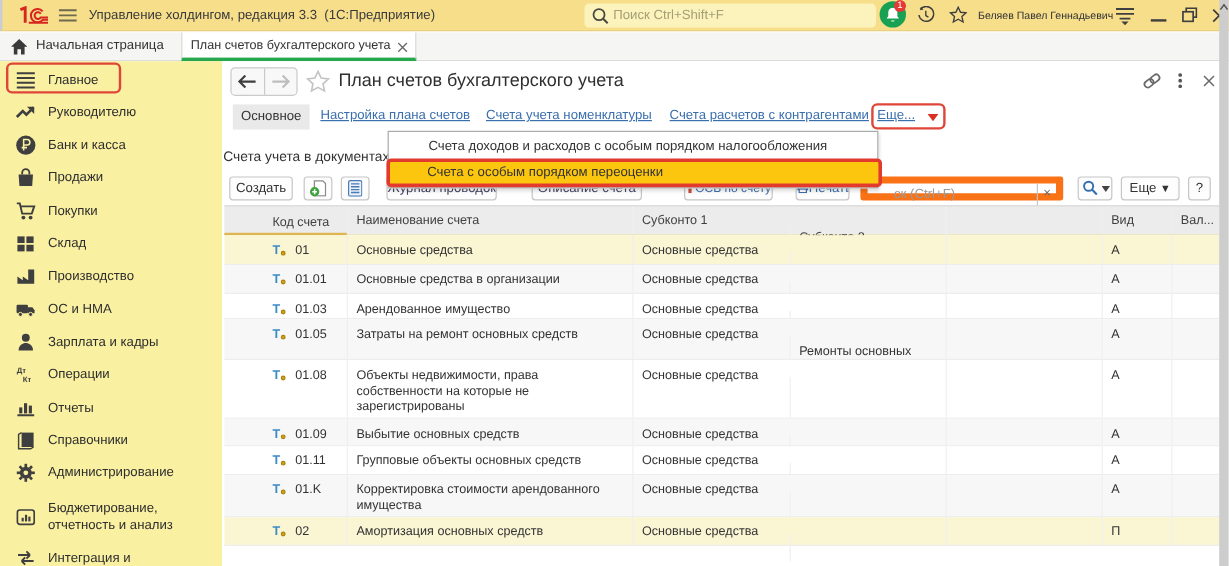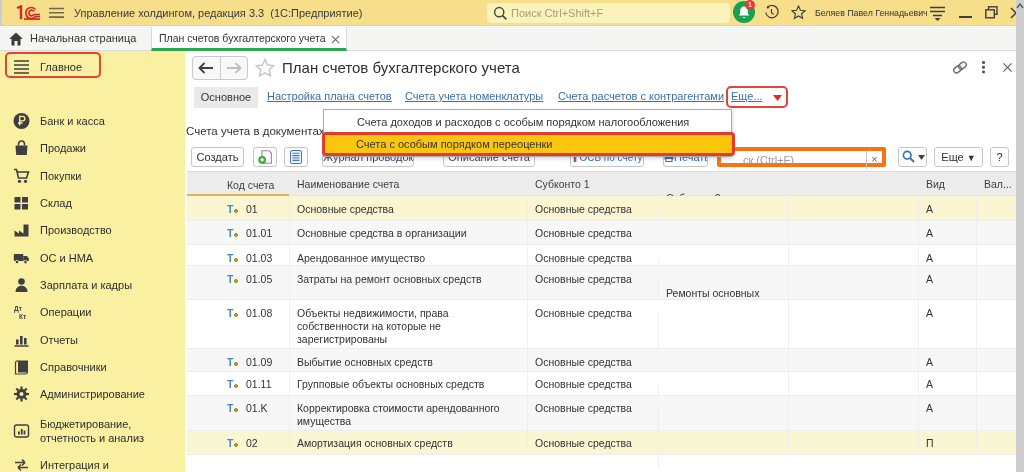--- a/index.html
+++ b/index.html
@@ -103,20 +103,27 @@
     </svg>
 </div>
 
 <div class="abs" id="sidebar">
     <div class="sitem" style="top: 2px;">
       <span class="ico"><svg width="17" height="17" viewBox="0 0 17 17">
           <path d="M1 2.5 H16 M1 6.5 H16 M1 10.5 H16 M1 14.5 H16" stroke="#3f3f3f" stroke-width="1.7"></path>
         </svg></span>
       <span class="lbl" style="">Главное</span>
     </div>
+    <div class="sitem" style="top: 29.3px;">
+      <span class="ico"><svg width="17" height="17" viewBox="0 0 17 17">
+          <path d="M1 12 L6 7 L9 10 L15 4" stroke="#3f3f3f" stroke-width="2.2" fill="none"></path>
+          <path d="M9.5 3.5 H15.5 V9.5 Z" fill="#3f3f3f"></path>
+        </svg></span>
+      <span class="lbl" style="">Руководителю</span>
+    </div>
     <div class="sitem" style="top: 56.6px;">
       <span class="ico"><svg width="17" height="17" viewBox="0 0 17 17">
           <circle cx="8.5" cy="8.5" r="8" fill="#3f3f3f"></circle>
           <path d="M6.7 3.8 H9.6 A2.3 2.3 0 0 1 9.6 8.4 H6.7 Z M6.7 3.8 V13 M5 10.5 H9.5" stroke="#FAF0A2" stroke-width="1.3" fill="none"></path>
         </svg></span>
       <span class="lbl" style="">Банк и касса</span>
     </div>
     <div class="sitem" style="top: 83.9px;">
       <span class="ico"><svg width="17" height="17" viewBox="0 0 17 17">
           <path d="M5.5 6 V4.5 A3 3 0 0 1 11.5 4.5 V6" stroke="#3f3f3f" stroke-width="1.5" fill="none"></path>
@@ -273,21 +280,21 @@
   <div class="btn" style="left:137px;top:96px;width:92px;height:20px;line-height:19px;color:#446;">Журнал проводок</div>
   <div class="btn" style="left:258px;top:96px;width:92px;height:20px;line-height:19px;color:#446;">Описание счета</div>
   <div class="btn" style="left:385px;top:96px;width:74px;height:20px;line-height:19px;font-size:10px;color:#3A6FAE;"><svg width="8" height="9" viewBox="0 0 9 10" style="vertical-align:-1px">
         <path d="M4.5 0 L8 4 H6 V10 H3 V4 H1 Z" fill="#C94F3D"></path>
       </svg>ОСВ по счету</div>
   <div class="btn" style="left:478px;top:96px;width:45px;height:20px;line-height:19px;color:#3A6FAE;"><svg width="10" height="10" viewBox="0 0 10 10" style="vertical-align:-1px">
         <rect x="2" y="0.5" width="6" height="3" fill="none" stroke="#3A6FAE"></rect>
         <rect x="0.5" y="3.5" width="9" height="4" fill="#3A6FAE"></rect>
         <rect x="2" y="6.5" width="6" height="3" fill="#fff" stroke="#3A6FAE"></rect>
       </svg>Печать</div>
-  <div class="abs" style="left:532px;top:96px;width:169px;height:20px;background:#fff;border:4px solid #f97316;border-radius:2px;">
+  <div class="abs" style="left:532px;top:96px;width:169px;height:20px;background:#fff;border:6px solid #f97316;border-radius:2px;">
     <span style="position:absolute;left:22px;top:3px;font-size:11px;color:#9a9a9a;">ск (Ctrl+F)</span>
     <span style="position:absolute;right:0;top:0;width:16px;height:18px;border-left:1px solid #C4C4C4;text-align:center;line-height:17px;font-size:11px;color:#666;">×</span>
   </div>
   <div class="btn" style="left:713px;top:96px;width:29px;height:20px;"></div>
   <svg class="abs" style="left:717px;top:99px" width="13" height="13" viewBox="0 0 13 13">
       <circle cx="5.2" cy="5.2" r="3.8" stroke="#2F6FB2" stroke-width="1.6" fill="none"></circle>
       <path d="M8 8 L12 12" stroke="#2F6FB2" stroke-width="1.8"></path>
     </svg>
   <svg class="abs" style="left:733px;top:104px" width="7" height="5" viewBox="0 0 7 5">
       <path d="M0 0 L7 0 L3.5 5 Z" fill="#444"></path>

